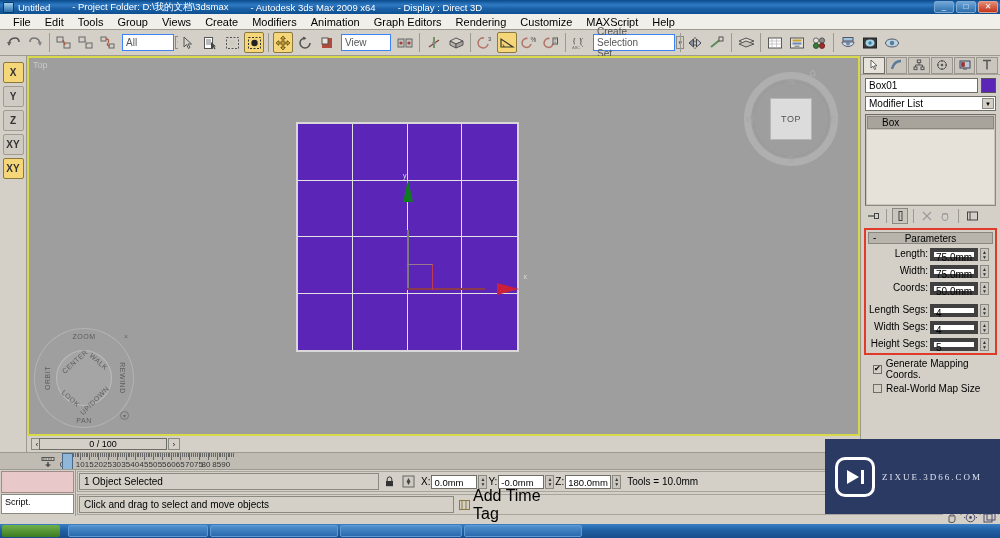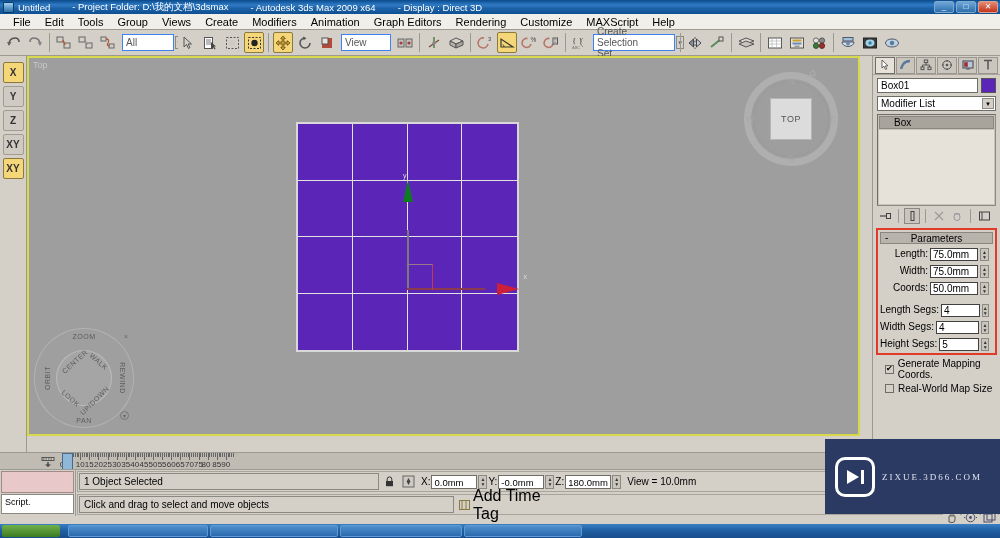--- a/index.html
+++ b/index.html
@@ -137,21 +137,21 @@
   }
   .sl-track{flex:1;height:12px;position:relative;}
   .sl-btn{width:12px;height:12px;border:1px solid #8a8a82;background:#d4d0c8;display:flex;align-items:center;justify-content:center;font-size:7px;}
   .sl-thumb{
     position:absolute;left:8px;top:0;width:128px;height:12px;
     background:#d4d0c8;border:1px solid #6e6e66;
     display:flex;align-items:center;justify-content:center;font-size:9px;color:#000;
   }
   
   .cmdpanel{
-    position:absolute;right:0;top:0;width:128px;bottom:0;background:#d4d0c8;
+    position:absolute;right:0;top:0;width:140px;bottom:0;background:#d4d0c8;
     border-left:1px solid #9a9a90;
   }
   .cp-tabs{display:flex;height:19px;align-items:center;padding:1px 2px;gap:1px;border-bottom:1px solid #a8a49c;}
   .cp-tab{flex:1;height:17px;border:1px solid #9a968e;background:#cac6be;display:flex;align-items:center;justify-content:center;}
   .cp-tab.on{background:#e6e2da;border-color:#6e6e66;}
   .cp-name-row{display:flex;padding:3px 4px 2px;gap:3px;align-items:center;}
   .cp-name{flex:1;height:15px;border:1px solid #6e6e66;background:#fff;font-size:10px;padding:1px 3px;color:#000;}
   .cp-swatch{width:15px;height:15px;background:#5b26b8;border:1px solid #555;}
   .cp-modlist{
     margin:1px 4px 0;height:15px;border:1px solid #6e6e66;background:#fff;
@@ -169,21 +169,21 @@
   .cp-st.framed{border:1px solid #8a8a82;background:#cac6be;}
   .params-hl{border:2px solid #e03a2a;margin:2px 3px 0;padding:2px;}
   .rollout-hdr{
     height:12px;background:#b8b4ac;border:1px solid #8a8680;
     display:flex;align-items:center;justify-content:center;
     font-size:10px;color:#000;position:relative;
   }
   .rollout-hdr .minus{position:absolute;left:4px;top:-1px;font-size:10px;}
   .prow{display:flex;justify-content:flex-end;gap:2px;margin-top:4px;padding-right:4px;}
   .plabel{font-size:10px;color:#000;white-space:nowrap;}
-  .pfield{width:48px;height:13px;border:1px solid #404040;background:#fff;font-size:10px;padding:0 2px;color:#000;line-height:12px;}
+  .pfield{width:48px;height:13px;border:4px solid #404040;background:#fff;font-size:10px;padding:0 2px;color:#000;line-height:12px;}
   .spin{width:9px;height:13px;border:1px solid #8a8a82;background:#cac6be;display:flex;flex-direction:column;align-items:center;justify-content:center;font-size:5px;line-height:5px;color:#333;}
   .chkrow{display:flex;align-items:center;gap:4px;padding:3px 0 0 12px;font-size:10px;color:#000;}
   .chk{width:9px;height:9px;border:1px solid #6e6e66;background:#d4d0c8;display:flex;align-items:center;justify-content:center;font-size:8px;line-height:8px;color:#000;}
   
   .bottom{position:absolute;left:0;right:0;bottom:0;height:86px;background:#d4d0c8;}
   .track-ruler{
     position:absolute;left:0;right:0;top:0;height:18px;background:#c0bcb4;
     border-top:1px solid #9a9a90;border-bottom:1px solid #9a9a90;overflow:hidden;
   }
   .tr-key{position:absolute;left:40px;top:2px;width:16px;height:14px;display:flex;align-items:center;justify-content:center;}
@@ -544,20 +544,27 @@
         <div class="wl center">CENTER</div>
         <div class="wl walk">WALK</div>
         <div class="wl look">LOOK</div>
         <div class="wl updown">UP/DOWN</div>
         <div class="wheel-x">×</div>
         <div class="wheel-dot">▾</div>
       </div>
     </div>
   </div>
 
+  <div class="vp-slider">
+    <div class="sl-track">
+      <div class="sl-btn" style="position:absolute;left:0;top:0;">‹</div>
+      <div class="sl-thumb">0 / 100</div>
+      <div class="sl-btn" style="position:absolute;left:137px;top:0;">›</div>
+    </div>
+  </div>
 
   <div class="cmdpanel">
     <div class="cp-tabs">
       <div class="cp-tab on">
         <svg width="12" height="12" viewBox="0 0 12 12">
             <path d="M3 1 L3 9 L5 7.2 L6.6 10.5 L7.8 9.8 L6.3 6.8 L9 6.8 Z" fill="#fff" stroke="#444" stroke-width=".8"></path>
           </svg>
       </div>
       <div class="cp-tab">
         <svg width="12" height="12" viewBox="0 0 12 12">
@@ -873,21 +880,21 @@
               <span>▲</span>
               <span>▼</span>
             </span>
             <span class="coordlbl">Z:</span>
             <span class="coordfield">180.0mm</span>
             <span class="spin" style="height: 14px;">
               <span>▲</span>
               <span>▼</span>
             </span>
           </div>
-        <div class="gridlbl">View = 10.0mm</div>
+        <div class="gridlbl">Tools = 10.0mm</div>
         <div style="flex:1"></div>
         <div style="width:58px;display:flex;align-items:center;justify-content:center;">
           <svg width="28" height="13" viewBox="0 0 28 13">
               <circle cx="6" cy="6.5" r="3.4" fill="none" stroke="#333" stroke-width="1.4"></circle>
               <path d="M9.4 6.5 H24 M24 6.5 v3" stroke="#333" stroke-width="1.4"></path>
             </svg>
         </div>
         <div class="keyblock">
           <div class="keybtn">Auto Key</div>
         </div>

